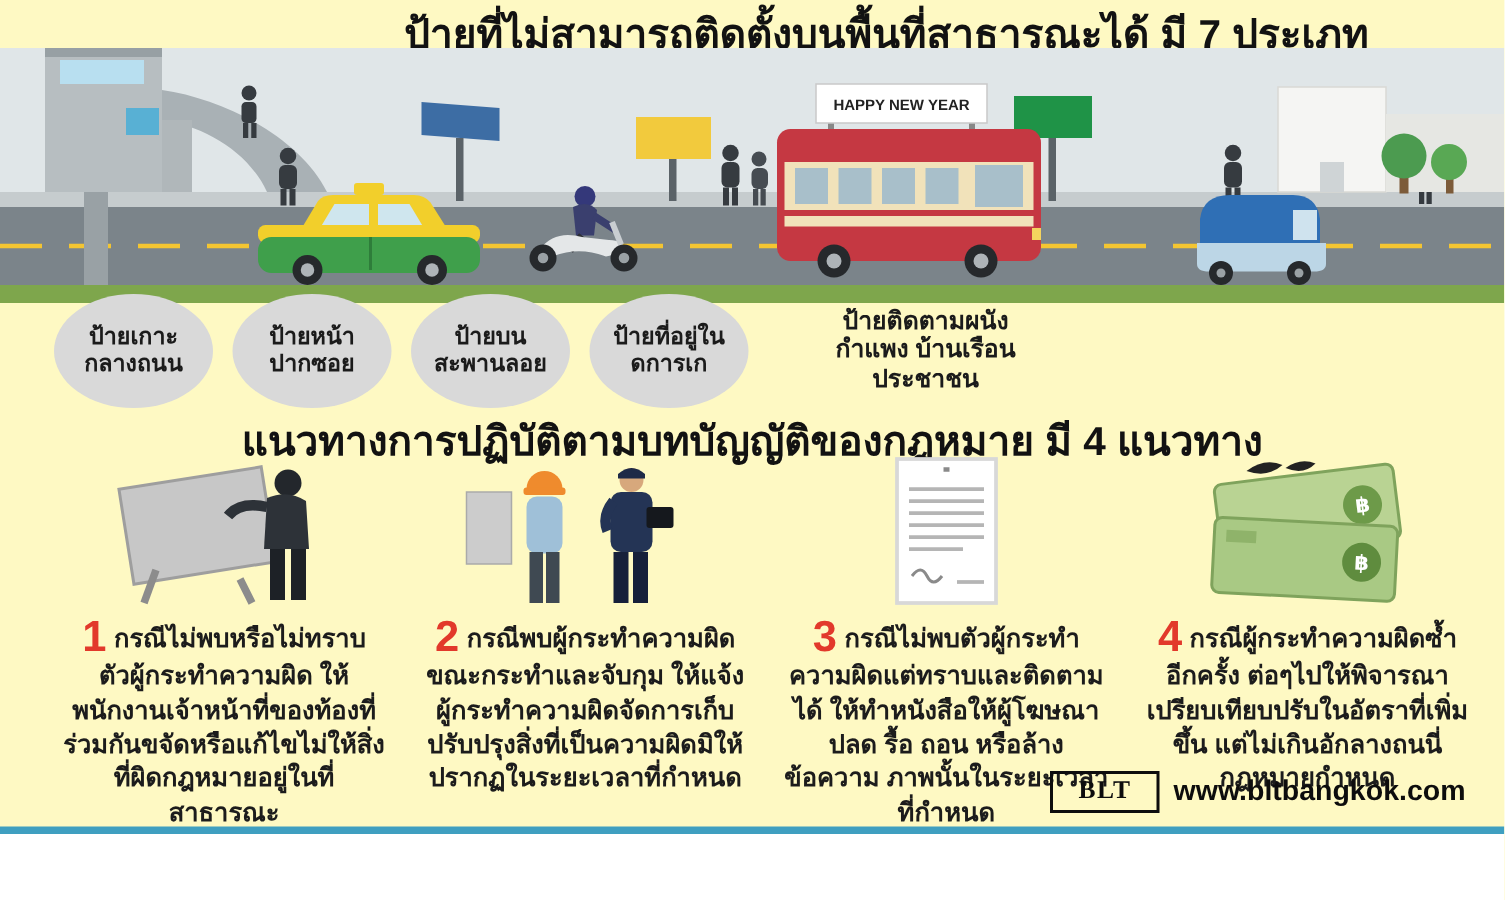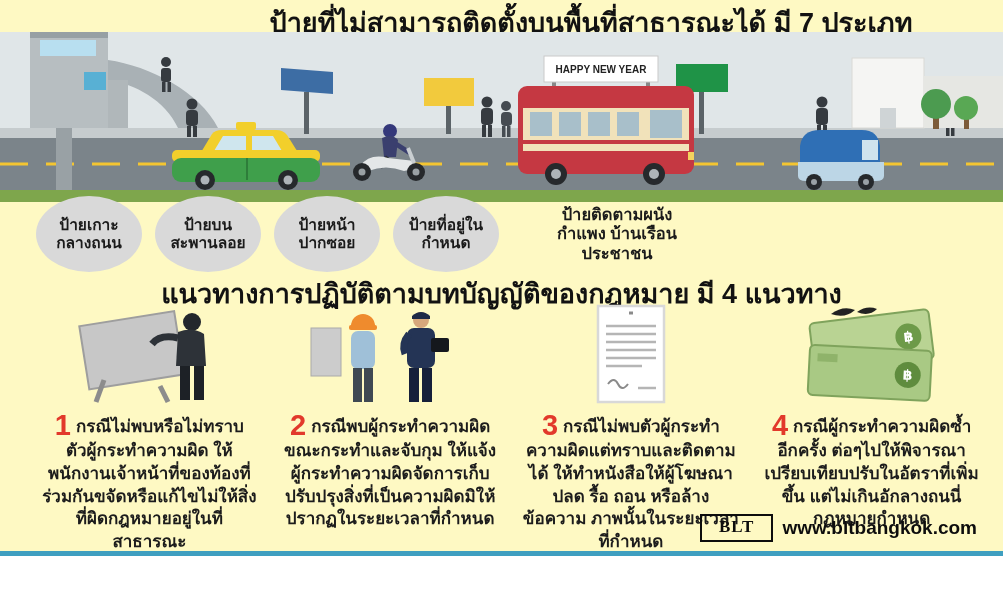--- a/index.html
+++ b/index.html
@@ -170,26 +170,26 @@
       <circle cx="814" cy="150" r="8" fill="#26292c"></circle>
         <circle cx="814" cy="150" r="3" fill="#9aa1a5"></circle>
       <circle cx="866" cy="150" r="8" fill="#26292c"></circle>
         <circle cx="866" cy="150" r="3" fill="#9aa1a5"></circle>
     </g>
   </svg>
 
   <div class="types">
     <div class="type-circle">ป้ายเกาะ
 กลางถนน</div>
+    <div class="type-circle">ป้ายหน้า
+ปากซอย</div>
     <div class="type-circle">ป้ายบน
 สะพานลอย</div>
-    <div class="type-circle">ป้ายหน้า
-ปากซอย</div>
     <div class="type-circle">ป้ายที่อยู่ใน
-กำหนด</div>
+ดการเก</div>
     <div class="type-circle type-plain">ป้ายติดตามผนัง
 กำแพง บ้านเรือน
 ประชาชน</div>
   </div>
 
   <div class="title2">แนวทางการปฏิบัติตามบทบัญญัติของกฎหมาย มี 4 แนวทาง</div>
 
   <div class="guidelines">
 
     <div>

